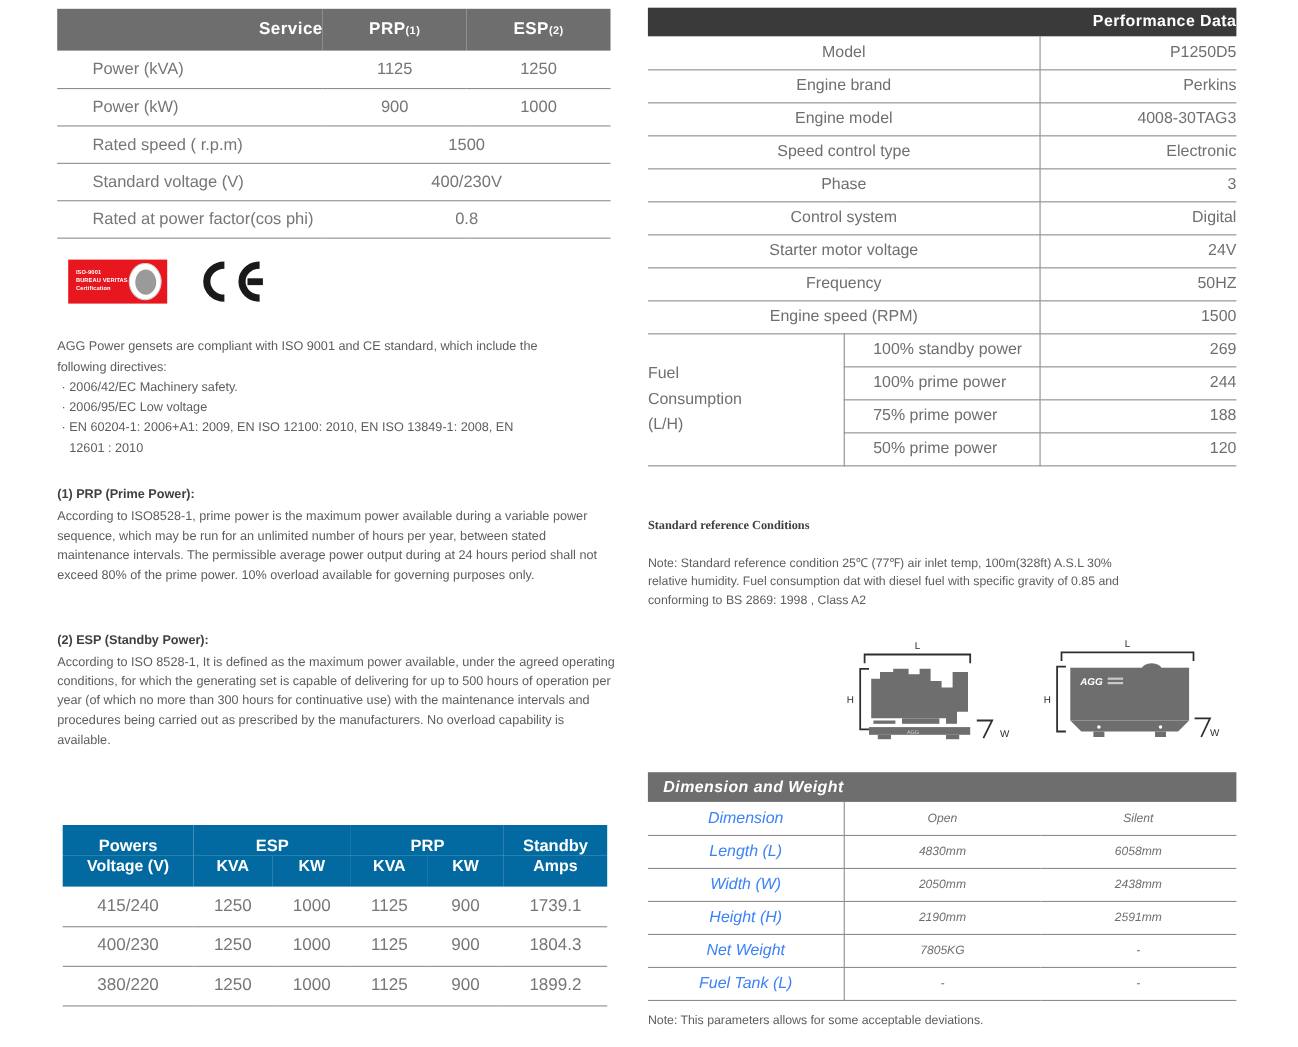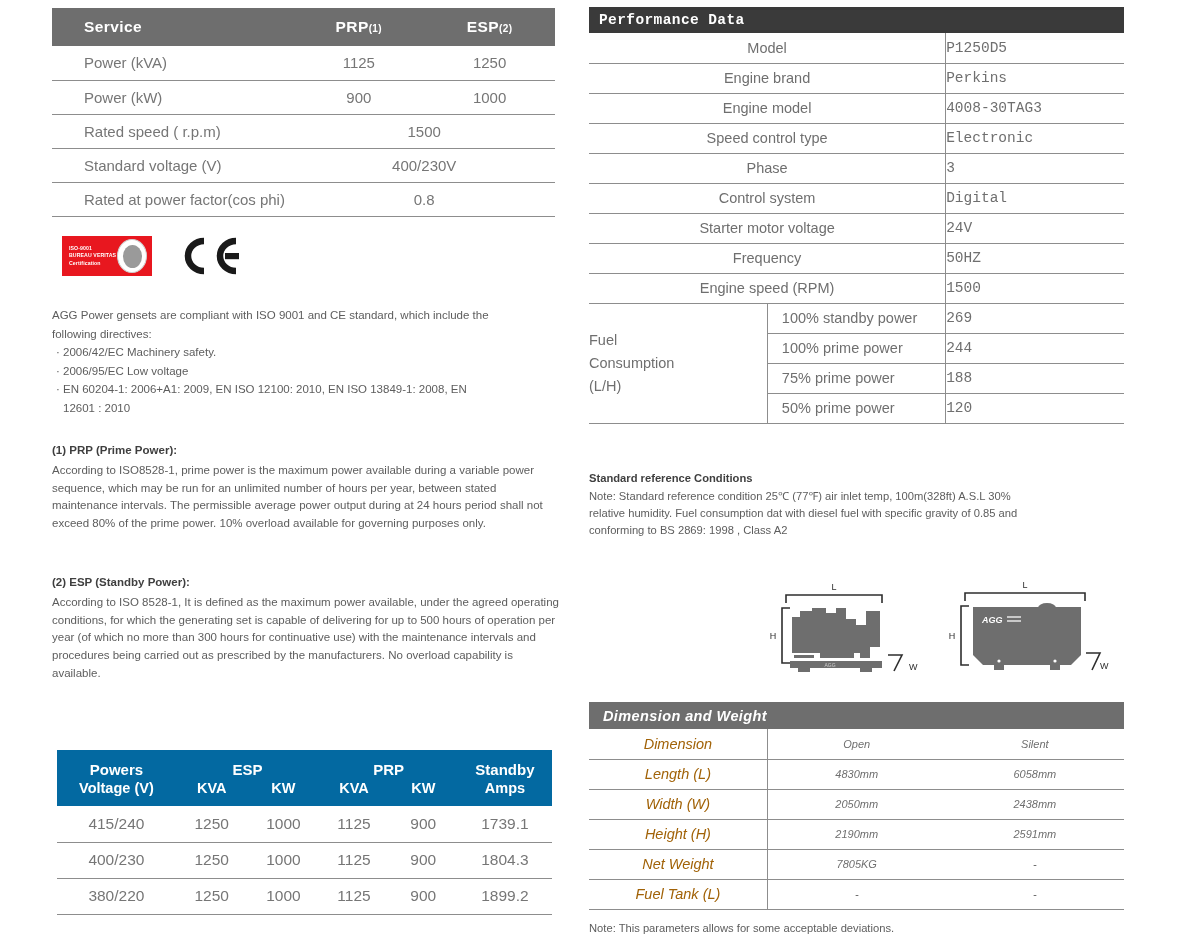--- a/index.html
+++ b/index.html
@@ -27,21 +27,21 @@
 
   
   .left-col { position: absolute; left: 52px; top: 8px; width: 503px; }
 
   table.service { width: 503px; border-collapse: collapse; table-layout: fixed; }
   table.service th {
     height: 38px;
     font-size: 15.5px;
     vertical-align: middle;
   }
-  table.service th.c-name { text-align: left; padding-left: 32px; }
+  table.service th.c-name { text-align: right; padding-left: 32px; }
   table.service th.c-prp, table.service th.c-esp { text-align: center; }
   table.service th .sub { font-size: 10px; vertical-align: baseline; }
   table.service td {
     height: 34px;
     font-size: 15px;
     color: #767676;
     border-bottom: 1.4px solid #8d8d8d;
     vertical-align: middle;
   }
   table.service td.c-name { text-align: left; padding-left: 32px; }
@@ -95,55 +95,54 @@
     height: 36px; font-size: 15.5px; color: #767676;
     text-align: center; border-bottom: 1.4px solid #8d8d8d; vertical-align: middle;
   }
 
   
   .right-col { position: absolute; left: 589px; top: 7px; width: 535px; }
 
   table.perf { width: 535px; border-collapse: collapse; table-layout: fixed; }
   table.perf td { vertical-align: middle; }
   table.perf tr.title td {
-    height: 26px; font-size: 14.5px; padding-left: 10px; text-align: left; font-family: Liberation Mono, monospace;
+    height: 26px; font-size: 14.5px; padding-left: 10px; text-align: right;
   }
   table.perf td.lbl {
     height: 30px; text-align: center; font-size: 14.5px; color: #6f6f6f;
     border-bottom: 1.2px solid #8d8d8d; border-right: 1.4px solid #8d8d8d;
   }
   table.perf td.val {
-    height: 30px; text-align: left; font-size: 14.5px; color: #6f6f6f;
+    height: 30px; text-align: right; font-size: 14.5px; color: #6f6f6f;
     border-bottom: 1.2px solid #8d8d8d;
-    font-family: Liberation Mono, monospace;
   }
   table.perf td.fuel-lbl {
     text-align: left; font-size: 14.5px; color: #6f6f6f; line-height: 23px;
     border-right: 1.4px solid #8d8d8d; border-bottom: 1.2px solid #8d8d8d;
   }
   table.perf td.sub-lbl {
-    height: 30px; text-align: left; padding-left: 14px; font-size: 14.5px; color: #6f6f6f;
+    height: 30px; text-align: left; padding-left: 26px; font-size: 14.5px; color: #6f6f6f;
     border-bottom: 1.2px solid #8d8d8d; border-right: 1.4px solid #8d8d8d;
   }
 
   .std-cond {
     position: absolute; left: 589px; top: 470px; width: 520px;
     font-size: 11.2px; line-height: 17px; color: #5d5d5d;
   }
-  .std-cond .sc-title { font-weight: bold; color: #3f3f3f; margin-bottom: 1px; }
+  .std-cond .sc-title { font-weight: bold; color: #3f3f3f; margin-bottom: 17px; font-family: Liberation Serif, serif; }
 
   .diagrams { position: absolute; left: 760px; top: 575px; width: 350px; height: 100px; }
 
   table.dim {
     position: absolute; left: 589px; top: 702px;
     width: 535px; border-collapse: collapse; table-layout: fixed; font-style: italic;
   }
   table.dim tr.title td { height: 27px; font-size: 14.5px; padding-left: 14px; text-align: left; }
   table.dim td.lbl {
-    height: 30px; text-align: center; font-size: 14.5px; color: #a16207;
+    height: 30px; text-align: center; font-size: 14.5px; color: #3b82f6;
     border-bottom: 1.2px solid #8d8d8d; border-right: 1.4px solid #8d8d8d;
   }
   table.dim td.val {
     height: 30px; text-align: center; font-size: 11px; color: #6f6f6f;
     border-bottom: 1.2px solid #8d8d8d;
   }
   .dim-note {
     position: absolute; left: 589px; top: 922px; width: 520px;
     font-size: 11.2px; color: #5d5d5d;
   }

